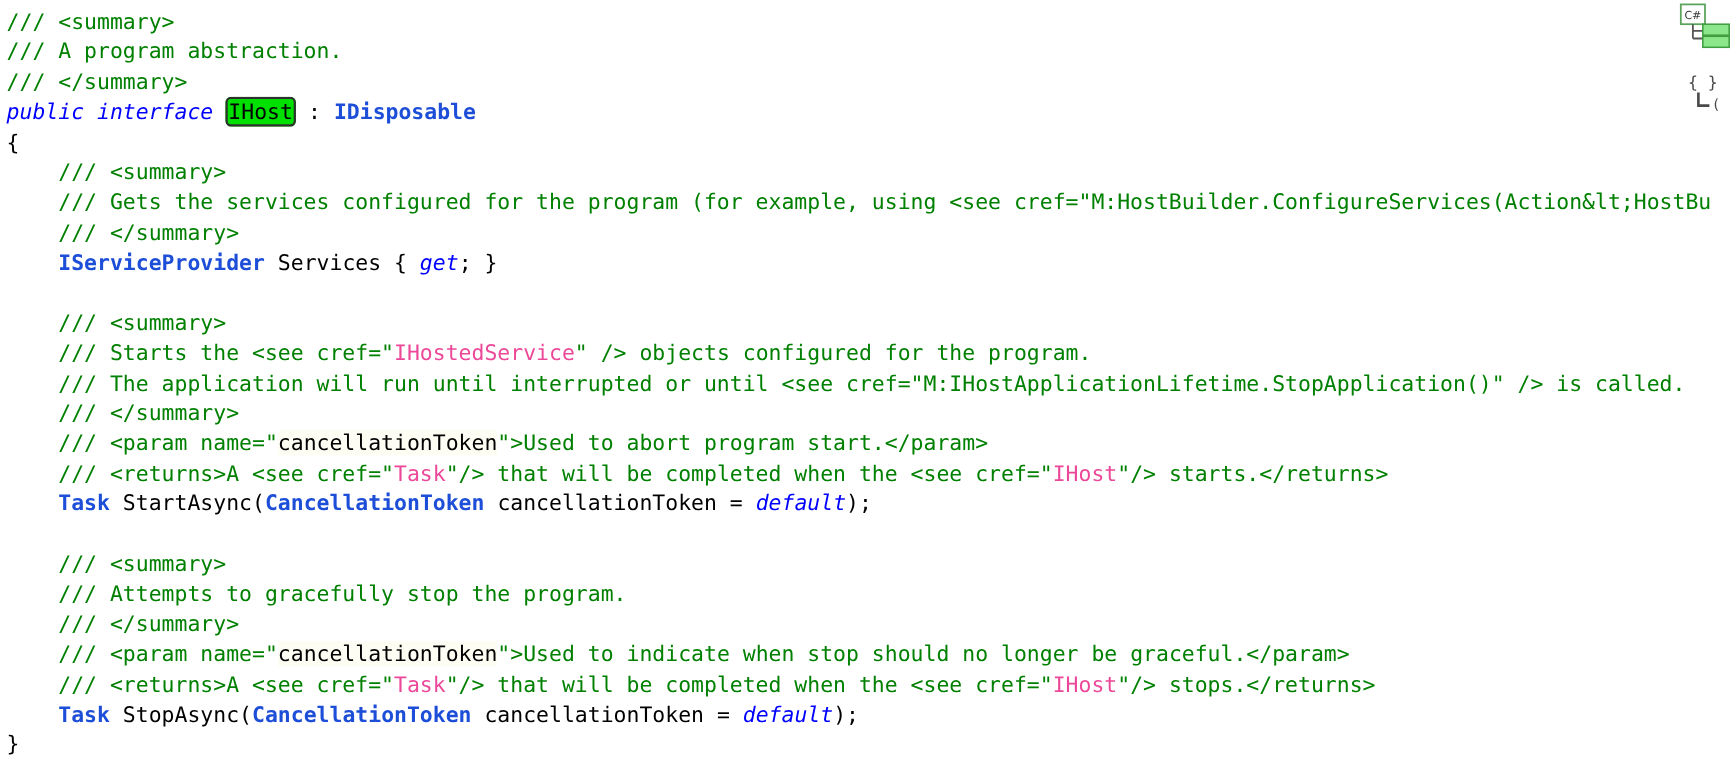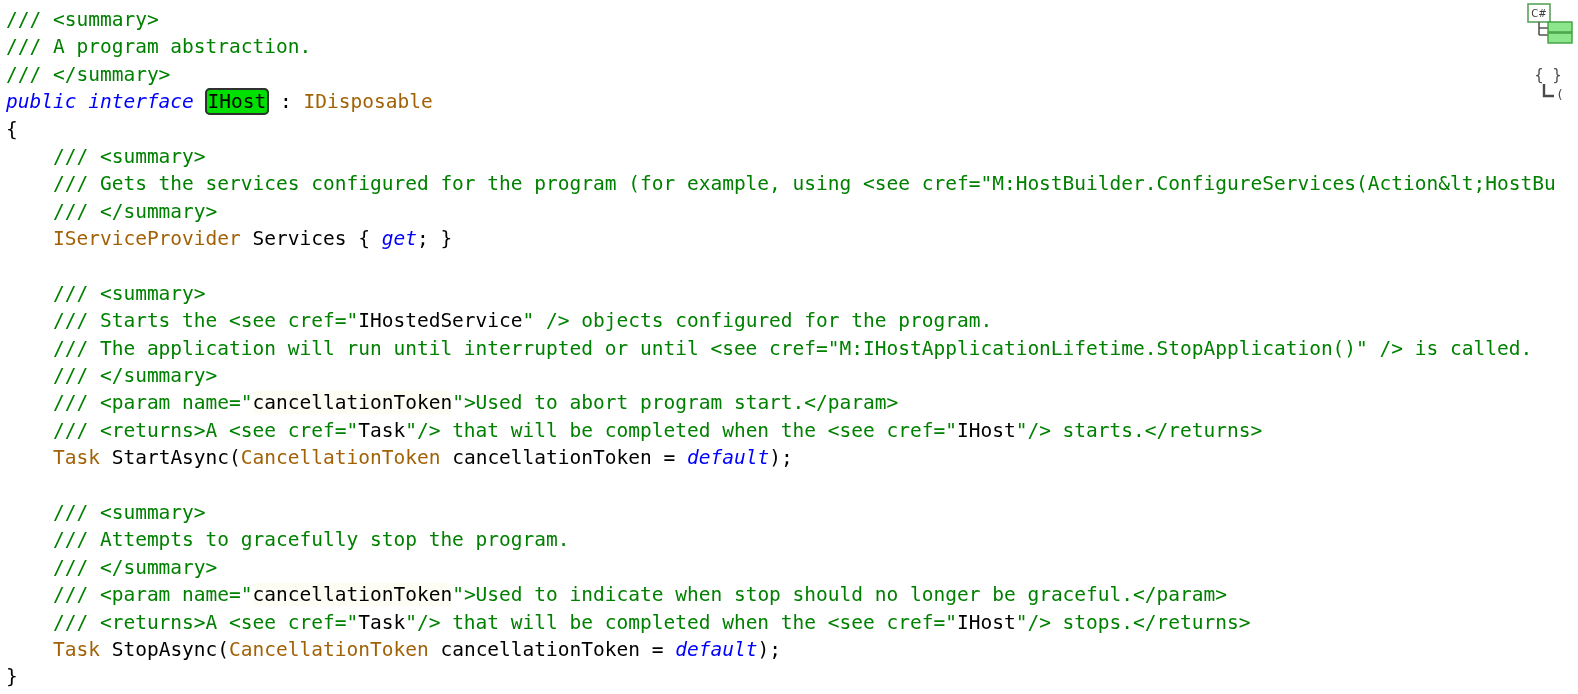--- a/index.html
+++ b/index.html
@@ -41,25 +41,25 @@
   .code-line {
     height: 27.4px;
     padding-left: 6px;
     white-space: pre;
     overflow: hidden;
   }
   .code-line.blank { }
 
   
   .tok-keyword  { color: #0000ff; font-style: italic; }
-  .tok-type     { color: #a16207; }
+  .tok-type     { color: #1d4ed8; font-weight: bold; }
   .tok-plain    { color: #000000; }
   .tok-comment  { color: #008000; }
   .tok-xmlname  { color: #000000; background: #fdfdf3; }
-  .tok-cref     { color: #000000; }
+  .tok-cref     { color: #ec4899; }
 
   
   .tok-highlight {
     background: #00e000;
     color: #000000;
     border: 2px solid #303030;
     border-radius: 5px;
     padding: 0 1px;
     margin: 0 -1px;
     box-sizing: border-box;

